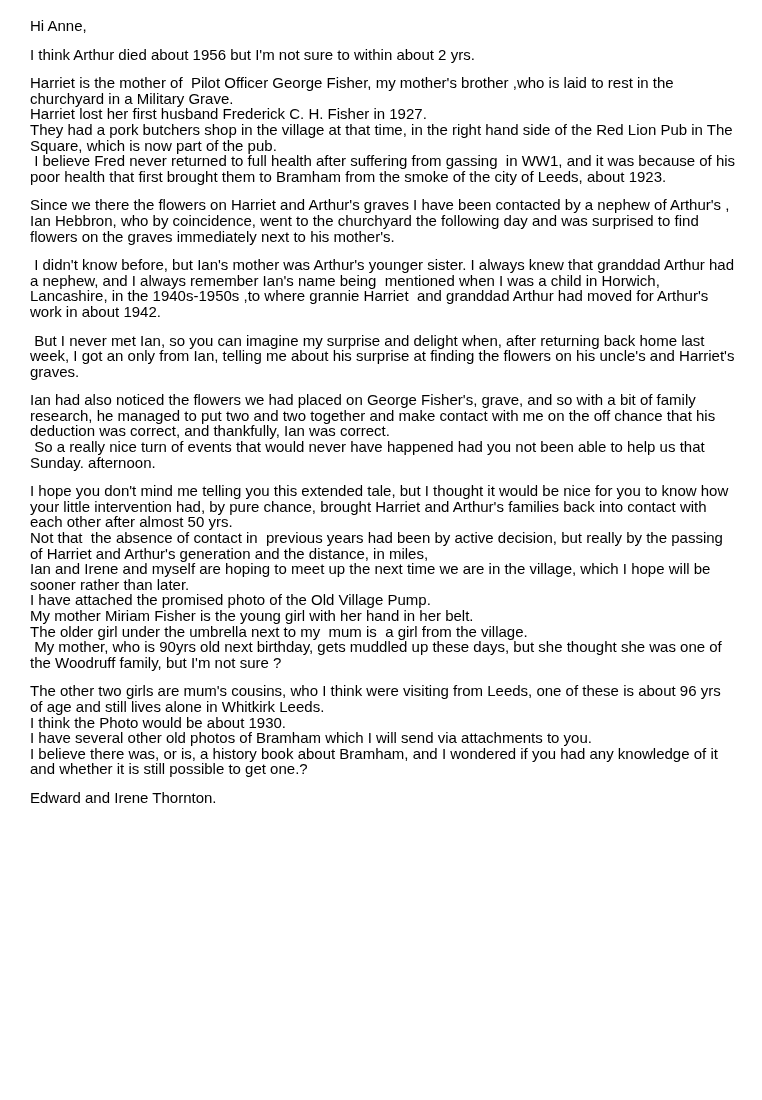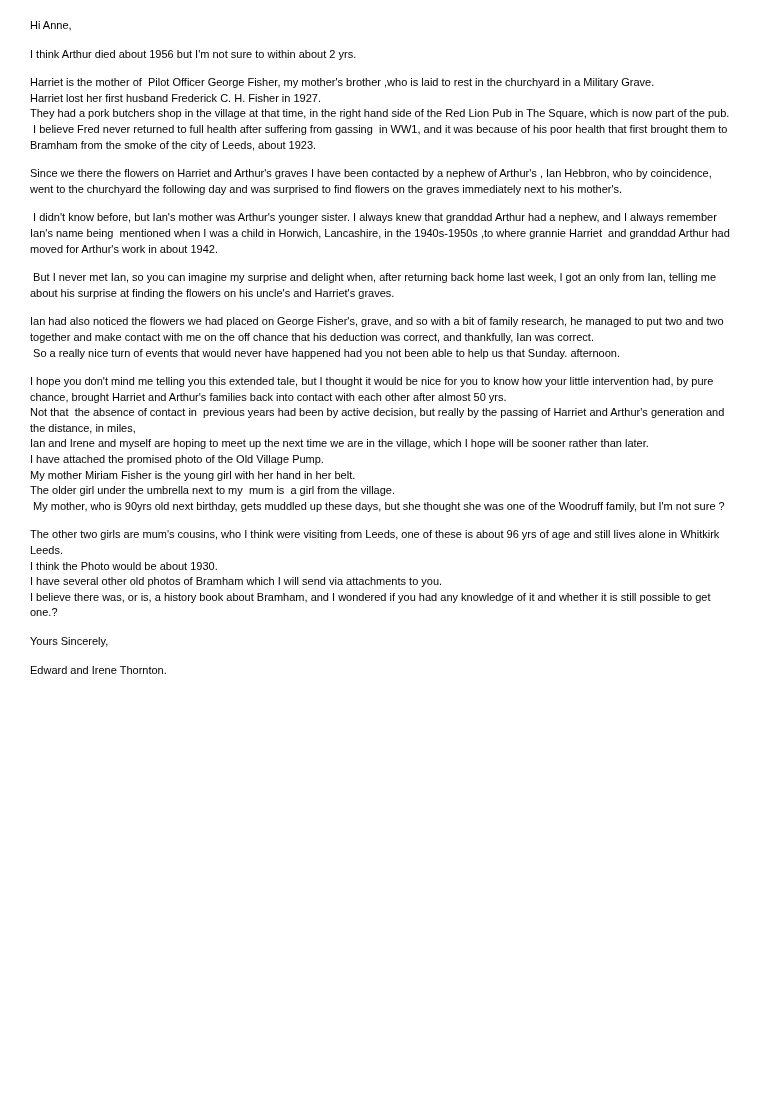--- a/index.html
+++ b/index.html
@@ -16,21 +16,21 @@
   .page {
     position: relative;
     width: 762px;
     height: 1100px;
     box-sizing: border-box;
     padding: 18px 26px 0 30px;
     background: #ffffff;
     overflow: hidden;
   }
   .letter {
-    font-size: 11px;
+    font-size: 15px;
     line-height: 15.6px;
   }
   .para {
     margin: 0 0 13px 0;
     white-space: pre-wrap;
   }
   .para:last-child {
     margin-bottom: 0;
   }
 </style>
@@ -57,17 +57,16 @@
 Ian and Irene and myself are hoping to meet up the next time we are in the village, which I hope will be sooner rather than later.
 I have attached the promised photo of the Old Village Pump.
 My mother Miriam Fisher is the young girl with her hand in her belt.
 The older girl under the umbrella next to my  mum is  a girl from the village.
  My mother, who is 90yrs old next birthday, gets muddled up these days, but she thought she was one of the Woodruff family, but I'm not sure ?</p>
     <p class="para">The other two girls are mum's cousins, who I think were visiting from Leeds, one of these is about 96 yrs of age and still lives alone in Whitkirk Leeds.
 I think the Photo would be about 1930.
 I have several other old photos of Bramham which I will send via attachments to you.
 I believe there was, or is, a history book about Bramham, and I wondered if you had any knowledge of it and whether it is still possible to get one.?</p>
 
-    <p class="para">Yours Sincerely,</p>
     <p class="para">Edward and Irene Thornton.</p>
 
   </div>
 </div>
 
 </body></html>

